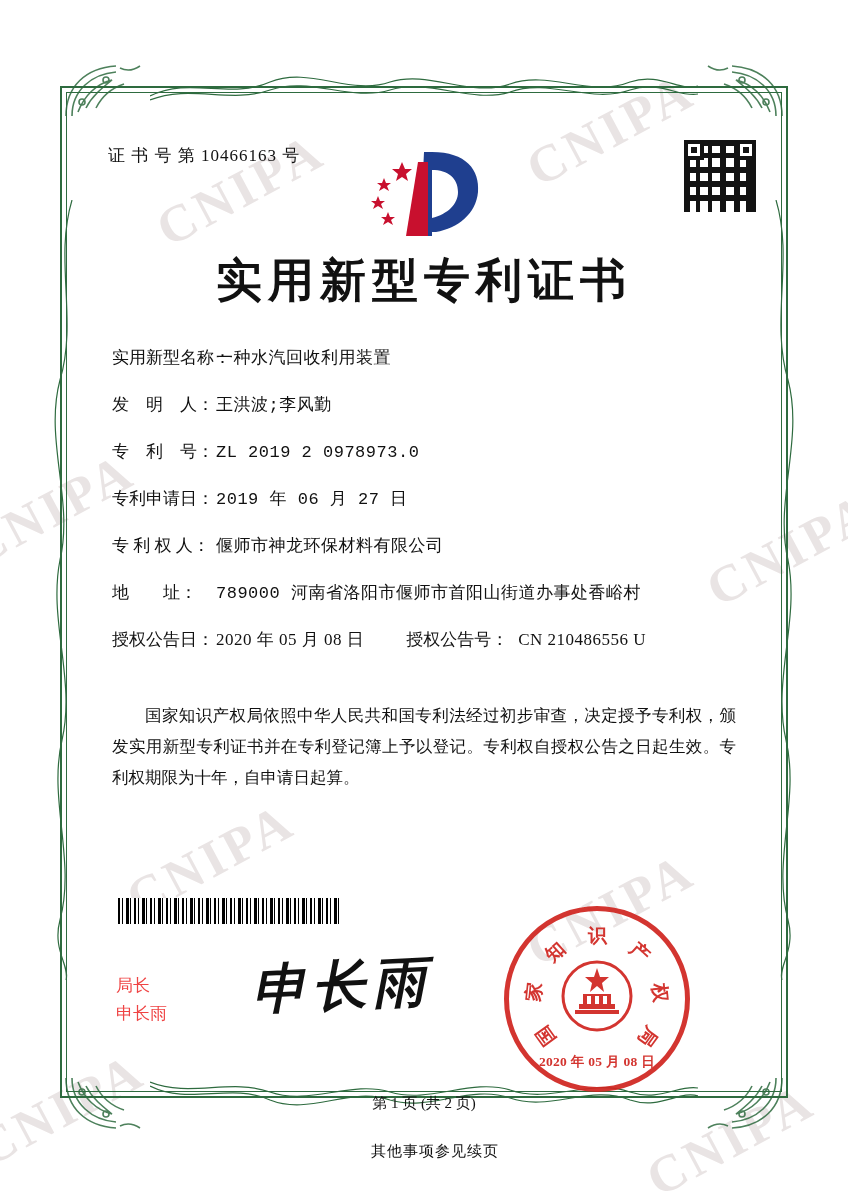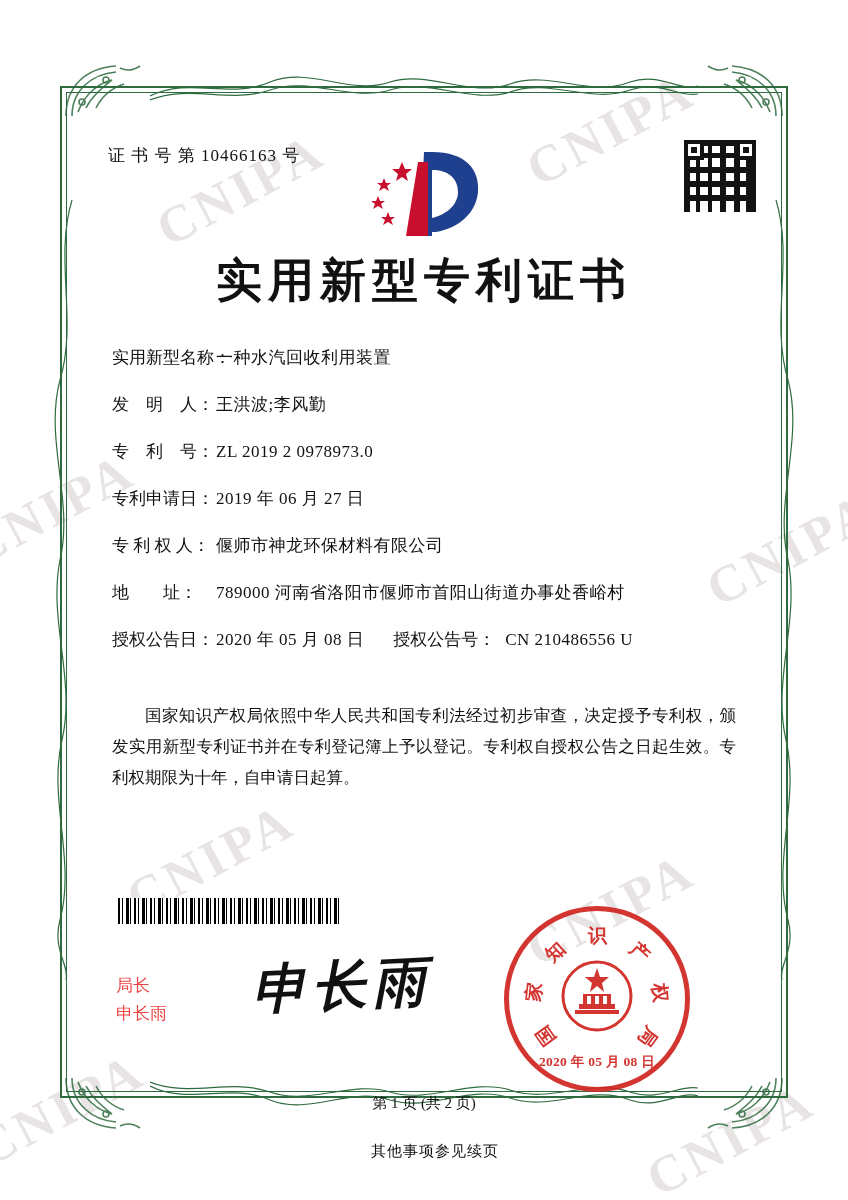--- a/index.html
+++ b/index.html
@@ -148,25 +148,26 @@
   }
   .field .label {
     width: 104px;
     flex: none;
     letter-spacing: 0px;
     white-space: pre;
   }
   .field .value {
     flex: 1;
     letter-spacing: .5px;
+    font-family: Liberation Mono, monospace;
   }
   .field .label2 {
     width: 112px;
     flex: none;
-    margin-left: 29px;
+    margin-left: 42px;
     white-space: pre;
   }
   .field .value2 {
     flex: none;
     letter-spacing: .5px;
   }
 
   
   .paras {
     position: absolute;

